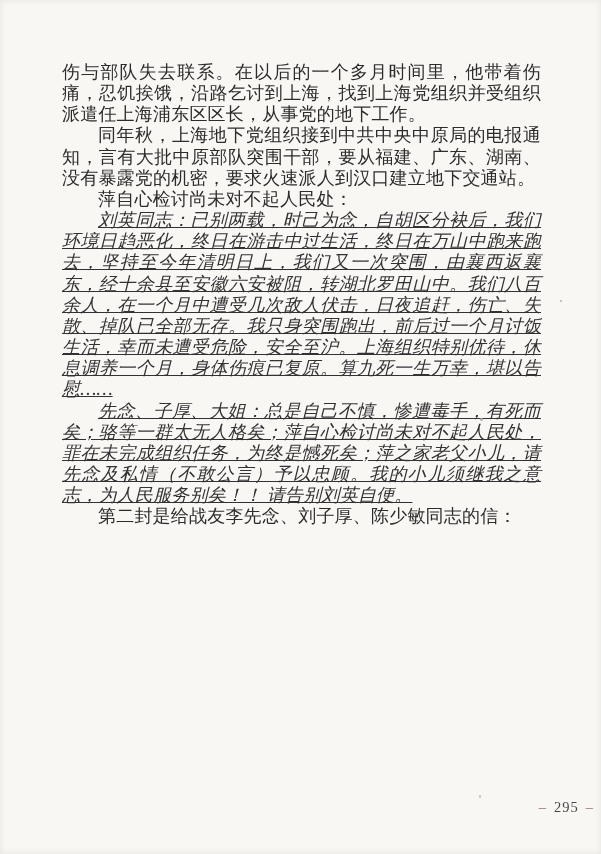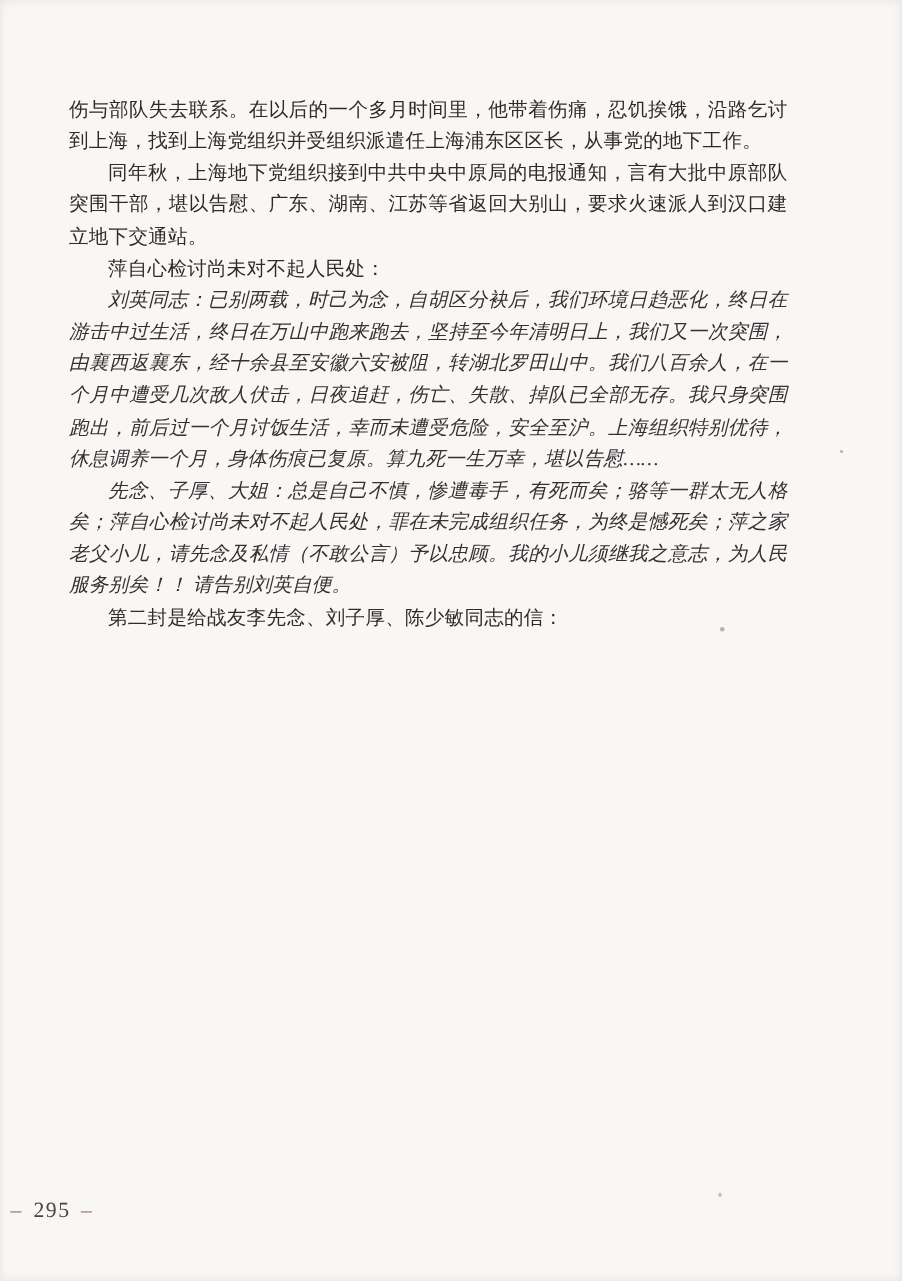--- a/index.html
+++ b/index.html
@@ -13,43 +13,44 @@
     height: 854px;
     margin: 0 auto;
     background: #f8f7f4;
     font-family: "Liberation Serif", "DejaVu Serif", serif;
     color: #2e2b2c;
     overflow: hidden;
     box-shadow: inset 0 0 6px rgba(120,115,110,0.15);
   }
   .text-block {
     position: absolute;
-    left: 46px;
+    left: 62px;
     top: 62px;
     width: 479px;
-    font-size: 13px;
+    font-size: 18px;
     line-height: 21.15px;
     text-align: justify;
     letter-spacing: 0.2px;
   }
   .para {
     margin: 0;
     text-align: justify;
   }
   .para.indent { text-indent: 2em; }
   .para.letter {
     font-style: italic;
     color: #343134;
+    text-decoration: underline;
   }
   .footer {
     position: absolute;
     left: 0;
     right: 0;
     bottom: 38px;
-    text-align: left;
+    text-align: right;
     font-size: 14.5px;
     color: #4c4346;
     letter-spacing: 1px;
   }
   .footer .dash {
     color: #9c686c;
     margin: 0 7px;
   }
   .speck {
     position: absolute;
@@ -61,21 +62,21 @@
   .speck.s3 { left: 479px; top: 795px; width: 2px; height: 3px; background: #c2babc; }
   .speck.s4 { left: 484px; top: 88px;  width: 2px; height: 2px; background: #d8b7ae; }
 </style>
 </head>
 <body>
 
 <div class="page">
 
   <div class="text-block" id="paragraphs">
       <p class="para normal">伤与部队失去联系。在以后的一个多月时间里，他带着伤痛，忍饥挨饿，沿路乞讨到上海，找到上海党组织并受组织派遣任上海浦东区区长，从事党的地下工作。</p>
-      <p class="para normal indent">同年秋，上海地下党组织接到中共中央中原局的电报通知，言有大批中原部队突围干部，堪以告慰、广东、湖南、江苏等省返回大别山，要求火速派人到汉口建立地下交通站。</p>
+      <p class="para normal indent">同年秋，上海地下党组织接到中共中央中原局的电报通知，言有大批中原部队突围干部，要从福建、广东、湖南、没有暴露党的机密，要求火速派人到汉口建立地下交通站。</p>
       <p class="para normal indent">萍自心检讨尚未对不起人民处：</p>
       <p class="para letter indent">刘英同志：已别两载，时己为念，自胡区分袂后，我们环境日趋恶化，终日在游击中过生活，终日在万山中跑来跑去，坚持至今年清明日上，我们又一次突围，由襄西返襄东，经十余县至安徽六安被阻，转湖北罗田山中。我们八百余人，在一个月中遭受几次敌人伏击，日夜追赶，伤亡、失散、掉队已全部无存。我只身突围跑出，前后过一个月讨饭生活，幸而未遭受危险，安全至沪。上海组织特别优待，休息调养一个月，身体伤痕已复原。算九死一生万幸，堪以告慰……</p>
       <p class="para letter indent">先念、子厚、大姐：总是自己不慎，惨遭毒手，有死而矣；骆等一群太无人格矣；萍自心检讨尚未对不起人民处，罪在未完成组织任务，为终是憾死矣；萍之家老父小儿，请先念及私情（不敢公言）予以忠顾。我的小儿须继我之意志，为人民服务别矣！！ 请告别刘英自便。</p>
       <p class="para normal indent">第二封是给战友李先念、刘子厚、陈少敏同志的信：</p>
     </div>
 
   <div class="footer">
     <span class="dash">–</span><span>295</span><span class="dash">–</span>
   </div>
 

